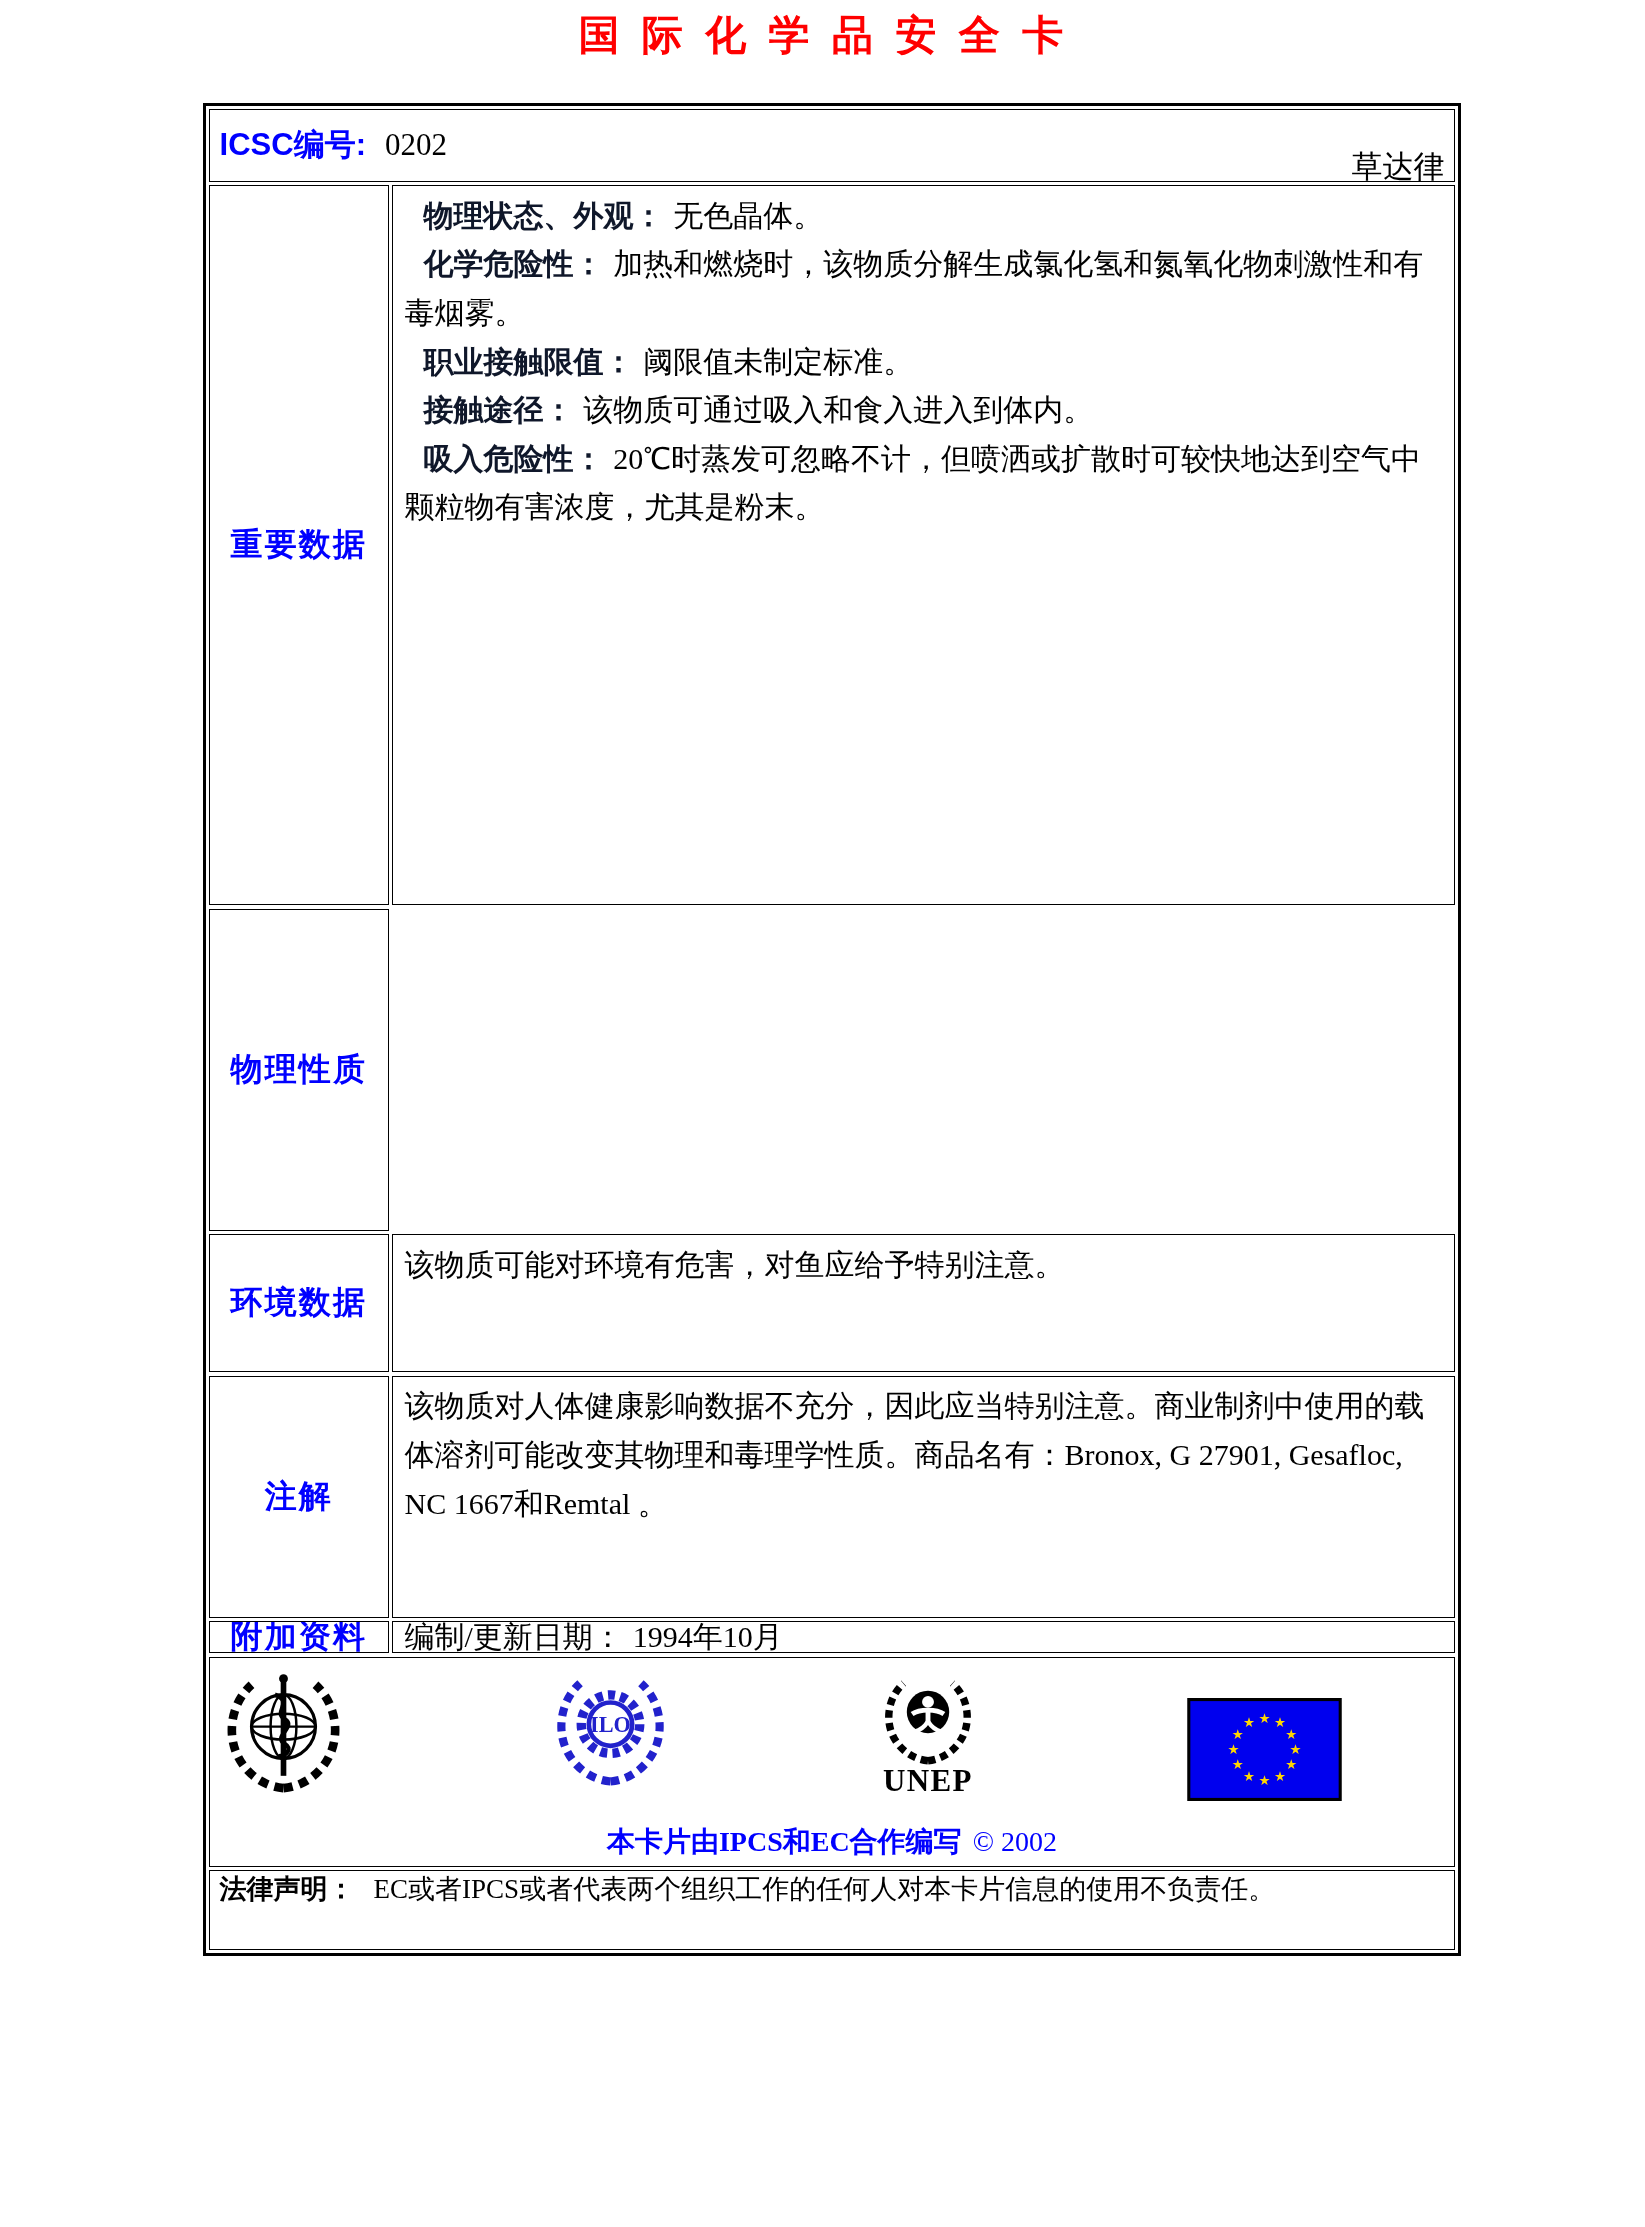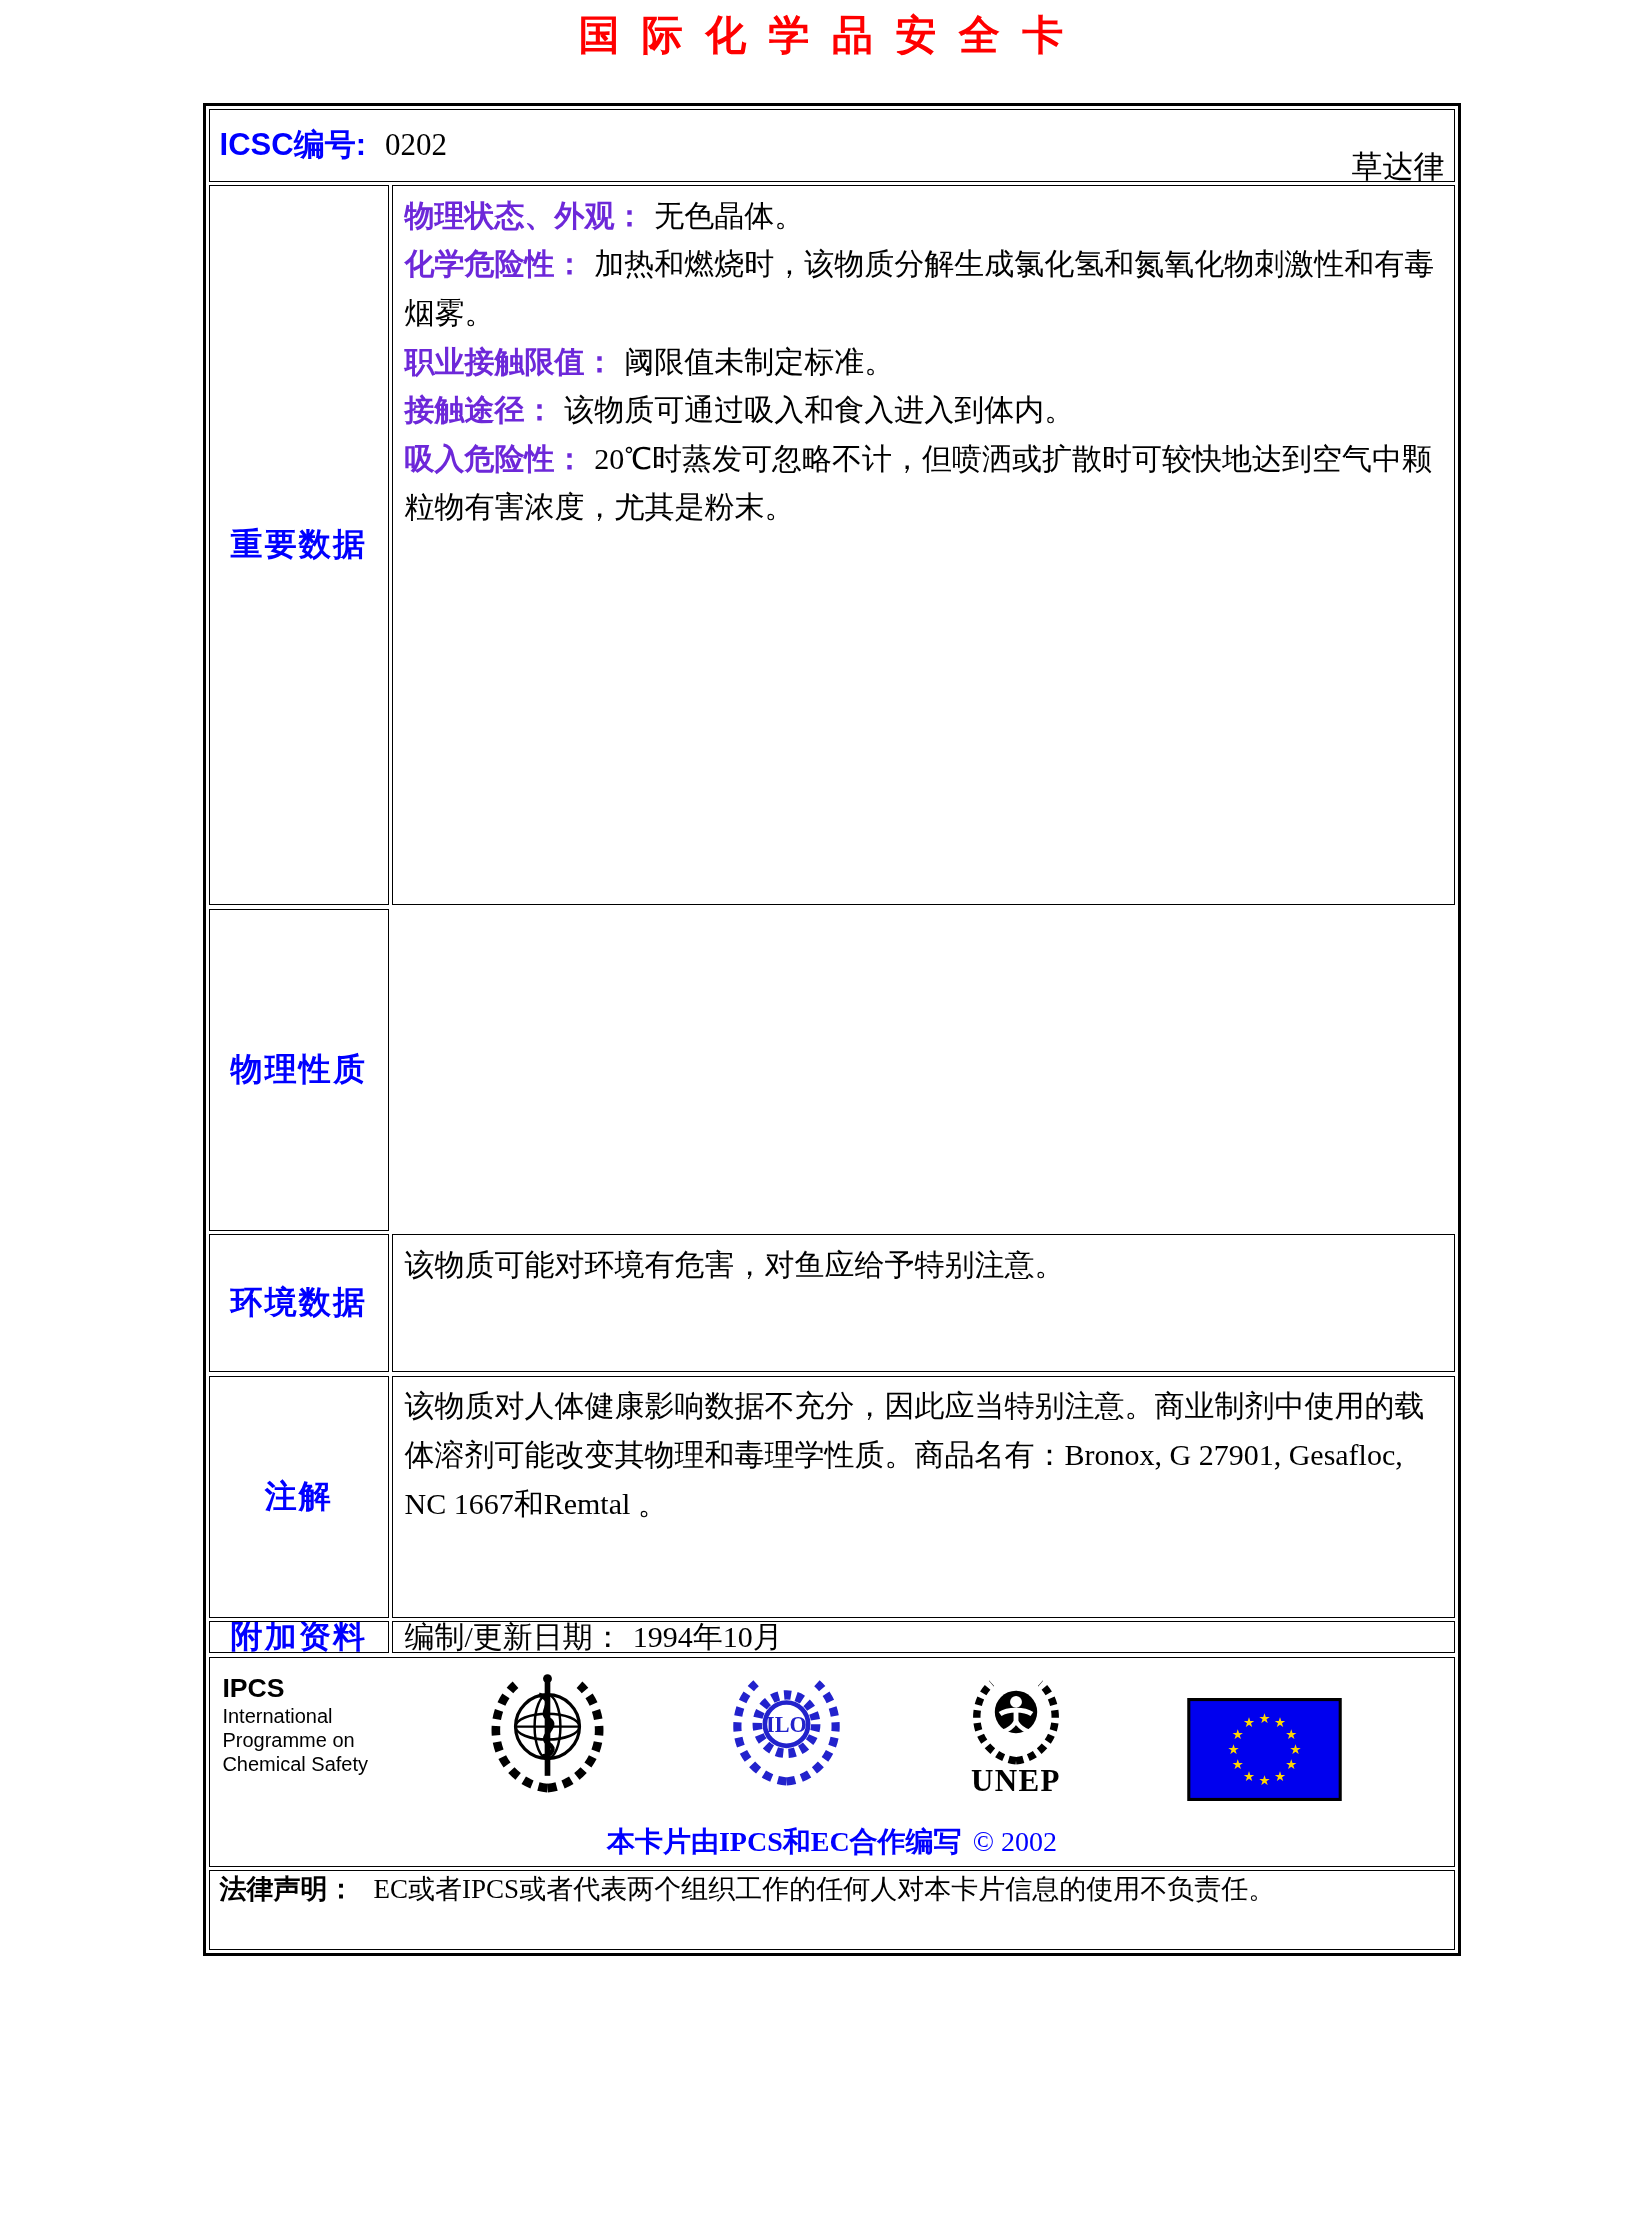--- a/index.html
+++ b/index.html
@@ -22,21 +22,21 @@
   }
   .t-row { display:flex; gap:3.5px; }
   .cell { border:1.4px solid #000; background:#fff; overflow:hidden; }
   .label-cell { flex:0 0 180px; display:flex; align-items:center; justify-content:center; }
   .label-text {
     color:#0000ff; font-weight:bold; font-size:32px; letter-spacing:2.1px;
     font-family:"Liberation Sans", sans-serif; white-space:nowrap;
   }
   .content-cell { flex:1; padding:5.6px 11.2px; font-size:30px; line-height:1.62; }
   .kv-line { display:block; }
-  .k { color:#6d28d9; font-weight:bold; font-family:"Liberation Sans", sans-serif; }
+  .k { color:#0f172a; font-weight:bold; font-family:"Liberation Sans", sans-serif;margin-left:19px; }
   .v { color:#000; margin-left:9.8px; }
   .plain-text { color:#000; }
 
   .h-header   { height:73px; }
   .h-important{ height:720px; }
   .h-physical { height:322px; }
   .h-env      { height:138px; }
   .h-notes    { height:242px; }
   .h-add      { height:32px; }
   .h-logos    { height:210px; }
@@ -149,26 +149,20 @@
     <div class="cell add-cell h-add" style="flex:1;">
       <span class="add-k">编制/更新日期：</span>
         <span class="v">1994年10月</span>
     </div>
   </div>
 
   <div class="t-row">
     <div class="cell logos-cell h-logos">
       <div class="logos-strip">
 
-        <div class="ipcs-block">
-          <div class="ipcs-acronym">IPCS</div>
-          <div class="ipcs-line">International</div>
-          <div class="ipcs-line">Programme on</div>
-          <div class="ipcs-line">Chemical Safety</div>
-        </div>
 
         <svg width="123" height="130" viewBox="0 0 100 104">
           <path d="M50,96 C27,94 8,74 8,49 C8,33 15,20 24,12" fill="none" stroke="#000" stroke-width="7" stroke-dasharray="7.5 5.5"></path>
           <path d="M50,96 C73,94 92,74 92,49 C92,33 85,20 76,12" fill="none" stroke="#000" stroke-width="7" stroke-dasharray="7.5 5.5"></path>
           <circle cx="50" cy="46" r="26" fill="none" stroke="#000" stroke-width="2.6"></circle>
           <ellipse cx="50" cy="46" rx="26" ry="10.5" fill="none" stroke="#000" stroke-width="2"></ellipse>
           <ellipse cx="50" cy="46" rx="10.5" ry="26" fill="none" stroke="#000" stroke-width="2"></ellipse>
           <line x1="24" y1="46" x2="76" y2="46" stroke="#000" stroke-width="2"></line>
           <line x1="50" y1="7" x2="50" y2="86" stroke="#000" stroke-width="4.6"></line>
           <circle cx="50" cy="7" r="3.6" fill="#000"></circle>

